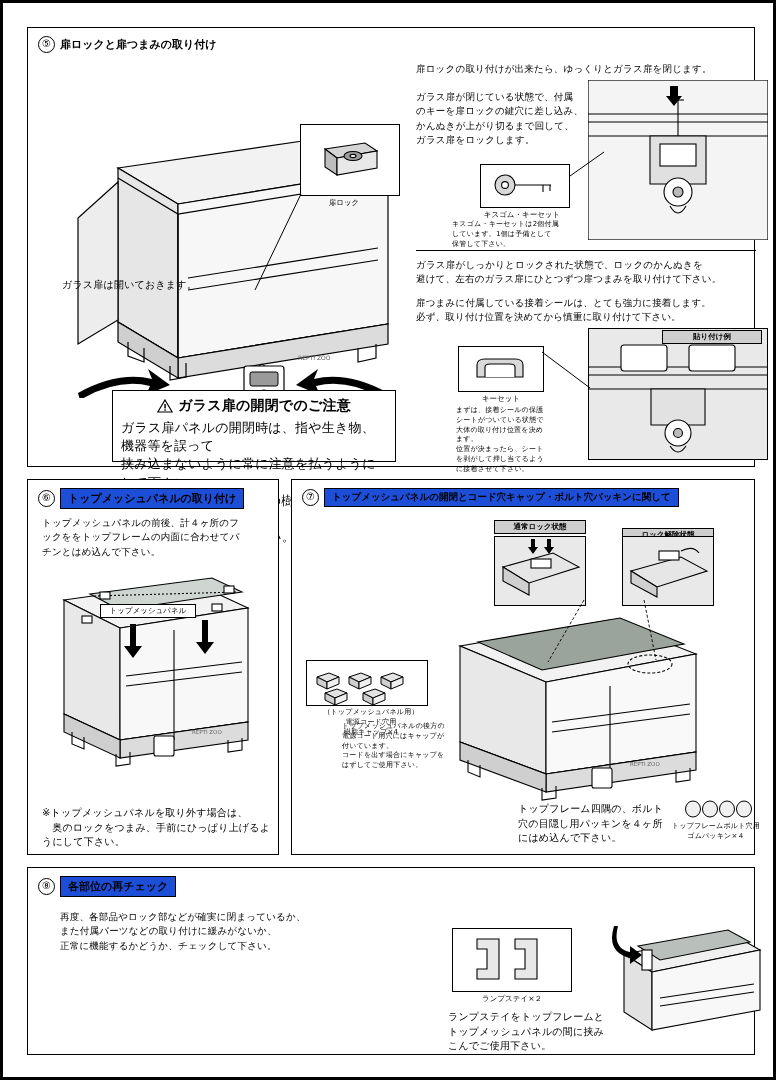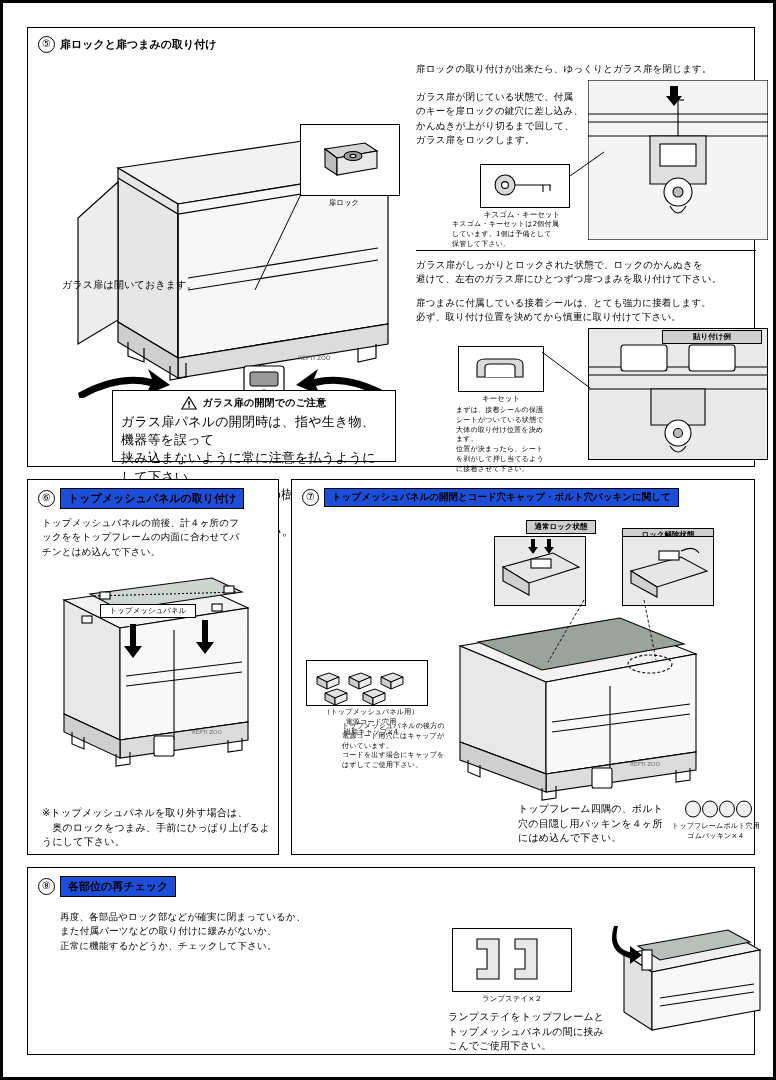--- a/index.html
+++ b/index.html
@@ -179,21 +179,21 @@
         <line x1="2" y1="6" x2="50" y2="42" stroke="#000" stroke-width="1"></line>
       </svg>
 
     <div class="warnbox" style="left:84px;top:362px;width:284px;height:72px;">
       <div style="display:flex;align-items:center;justify-content:center;gap:5px;margin-top:4px;">
         <svg width="16" height="14" viewBox="0 0 16 14">
           <polygon points="8,1 15.2,13 0.8,13" fill="#fff" stroke="#000" stroke-width="1.2"></polygon>
           <rect x="7.3" y="5" width="1.5" height="4.4" fill="#000"></rect>
           <rect x="7.3" y="10.3" width="1.5" height="1.4" fill="#000"></rect>
         </svg>
-        <span class="txt b" style="position:static;font-size:10px;">ガラス扉の開閉でのご注意</span>
+        <span class="txt b" style="position:static;font-size:14px;">ガラス扉の開閉でのご注意</span>
       </div>
       <div class="txt" style="position:static;padding:3px 8px 0 8px;white-space:pre-line;font-size:13px;line-height:1.4;">ガラス扉パネルの開閉時は、指や生き物、機器等を誤って
 挟み込まないように常に注意を払うようにして下さい。
 特にガラス扉の付近、扉の樹脂部の近くや裏側に挟まる物
 が無いか確認をして下さい。</div>
     </div>
   </div>
 
   <div class="sec" style="left:24px;top:476px;width:252px;height:376px;">
     <div class="sechead" style="left:10px;top:8px;">
@@ -243,21 +243,21 @@
     <div class="txt sm" style="left:14px;top:326px;width:232px;white-space:pre-line;">※トップメッシュパネルを取り外す場合は、
 　奥のロックをつまみ、手前にひっぱり上げるようにして下さい。</div>
   </div>
 
   <div class="sec" style="left:288px;top:476px;width:464px;height:376px;">
     <div class="sechead" style="left:10px;top:8px;">
       <span class="circnum">⑦</span>
       <span class="titlebox" style="font-size:9.5px;">トップメッシュパネルの開閉とコード穴キャップ・ボルト穴パッキンに関して</span>
     </div>
 
-    <div class="tagbox dark" style="left:202px;top:40px;width:70px;margin-left:32px;">通常ロック状態</div>
+    <div class="tagbox dark" style="left:202px;top:40px;width:92px;">通常ロック状態</div>
     <div class="tagbox dark" style="left:330px;top:48px;width:92px;">ロック解除状態</div>
 
     <div class="graybox" style="left:202px;top:56px;width:92px;height:70px;">
       <svg width="90" height="68" viewBox="0 0 90 68">
         <g stroke="#000" stroke-width="1.1" fill="none">
           <polygon points="8,30 58,16 84,30 34,46" fill="#e6e6e6"></polygon>
           <polygon points="8,30 34,46 34,58 8,44" fill="#d0d0d0"></polygon>
           <rect x="36" y="22" width="20" height="9" fill="#fff"></rect>
         </g>
         <g fill="#000">

